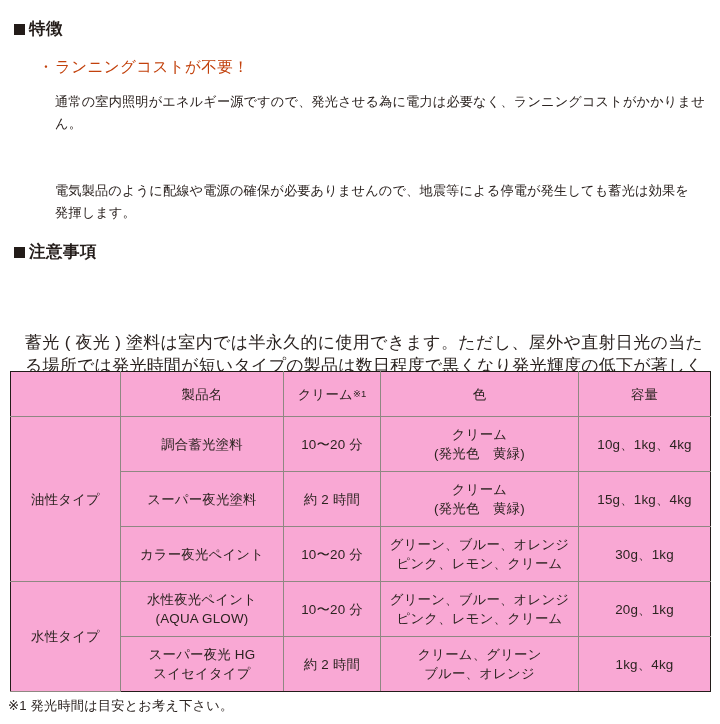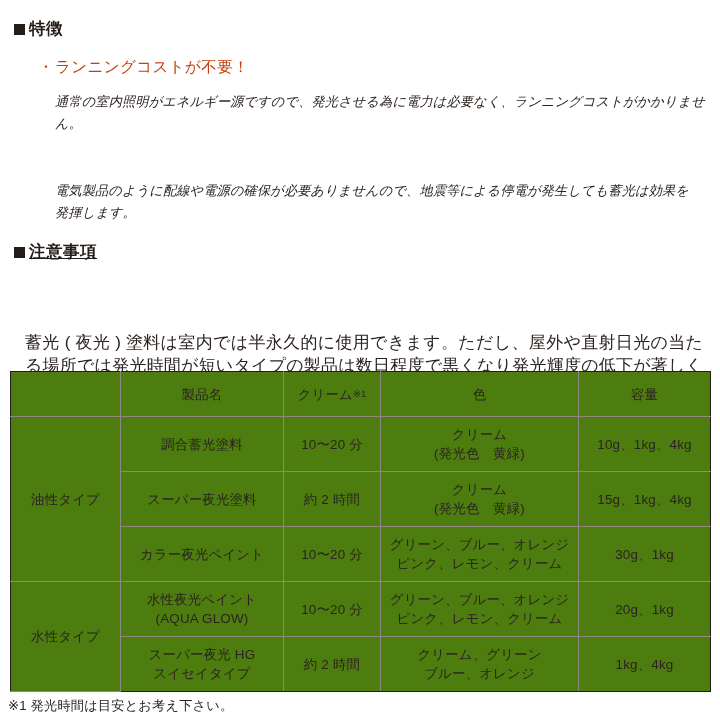--- a/index.html
+++ b/index.html
@@ -35,21 +35,21 @@
   .sq-marker {
     display: inline-block;
     width: 11px;
     height: 11px;
     background: #231c19;
     margin-right: 4px;
     flex: 0 0 auto;
   }
 
   #heading-features { position: absolute; left: 14px; top: 18px; }
-  #heading-notes    { position: absolute; left: 14px; top: 241px; text-decoration: underline; }
+  #heading-notes    { position: absolute; left: 14px; top: 241px; }
 
   
   .bullet-line {
     position: absolute;
     font-size: 15.5px;
     font-weight: 400;
     color: #c2410c;
     letter-spacing: 0.4px;
     white-space: nowrap;
   }
@@ -57,21 +57,20 @@
 
   #bullet-1 { left: 38px; top: 57px; }
   #bullet-2 { left: 38px; top: 146px; }
 
   .body-para {
     position: absolute;
     font-size: 13.2px;
     line-height: 22px;
     color: #2b2320;
     letter-spacing: 0.15px;
-    font-style: italic;
   }
   #para-1 { left: 55px; top: 91px; width: 650px; }
   #para-2 { left: 55px; top: 180px; width: 640px; }
 
   
   #notes-para {
     position: absolute;
     left: 25px;
     top: 292px;
     width: 678px;
@@ -85,21 +84,21 @@
   }
 
   
   #spec-table {
     position: absolute;
     left: 10px;
     top: 371px;
     width: 700px;
     border-collapse: collapse;
     table-layout: fixed;
-    background: #4d7c0f;
+    background: #f9a8d4;
   }
   #spec-table td {
     border: 1px solid #8f8882;
     text-align: center;
     vertical-align: middle;
     font-size: 13.4px;
     line-height: 19px;
     color: #2b2320;
     padding: 3px 2px;
     letter-spacing: 0.2px;

